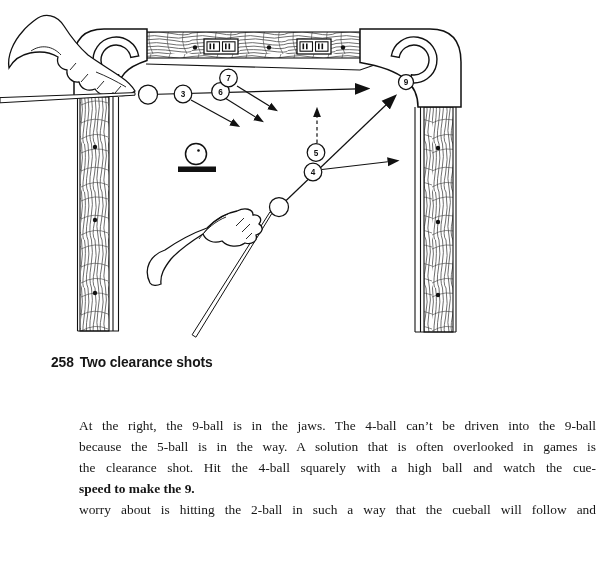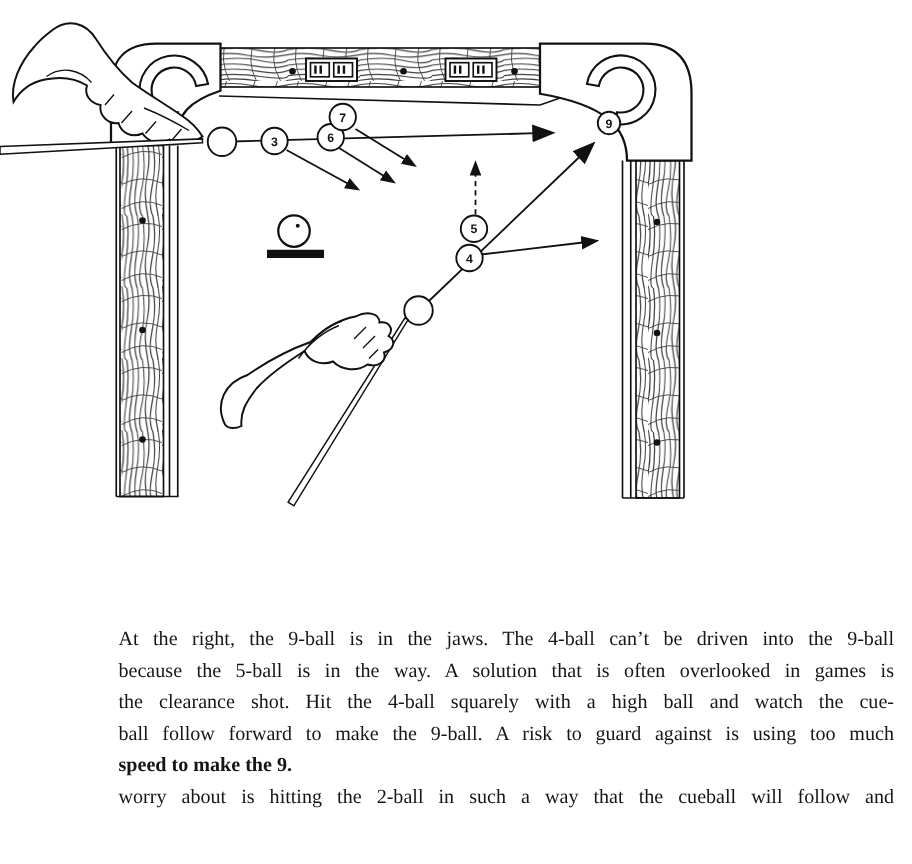--- a/index.html
+++ b/index.html
@@ -160,23 +160,25 @@
                C215,220 226,213 237,211 C245,207 253,209 253,215
                C259,214 263,219 259,224 C264,227 263,233 256,235
                C258,241 252,245 245,243 C238,248 228,247 222,241
                C214,244 206,241 203,234 C192,241 180,249 171,259
                C164,268 160,275 161,284 C157,286 152,286 150,283 Z" fill="#fff" stroke="#111" stroke-width="1.3"></path>
       <path d="M204,233 C210,224 219,217 228,214 M199,239 C206,229 216,221 226,217
                M236,226 L244,218 M242,232 L250,224 M246,239 L252,233" stroke="#111" stroke-width="0.9" fill="none"></path>
     </g>
   </svg>
 
+  <div id="heading">
+    <span class="hnum">258</span><span class="htitle">Two clearance shots</span>
+  </div>
 
   <div id="bodytext">
     <div class="bodyline">At the right, the 9-ball is in the jaws. The 4-ball can’t be driven into the 9-ball</div>
     <div class="bodyline">because the 5-ball is in the way. A solution that is often overlooked in games is</div>
     <div class="bodyline">the clearance shot. Hit the 4-ball squarely with a high ball and watch the cue-</div>
-    <div class="bodyline">ball follow forward to make the 9-ball. A risk to guard against is using too much</div>
     <div class="bodyline lastline">speed to make the 9.</div>
     <div class="bodyline">worry about is hitting the 2-ball in such a way that the cueball will follow and</div>
   </div>
 
 </div>
 
 </body></html>

